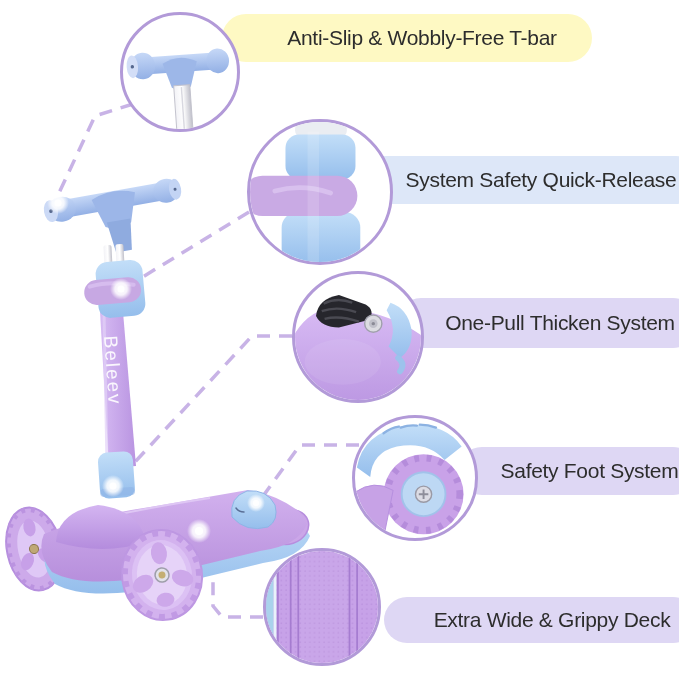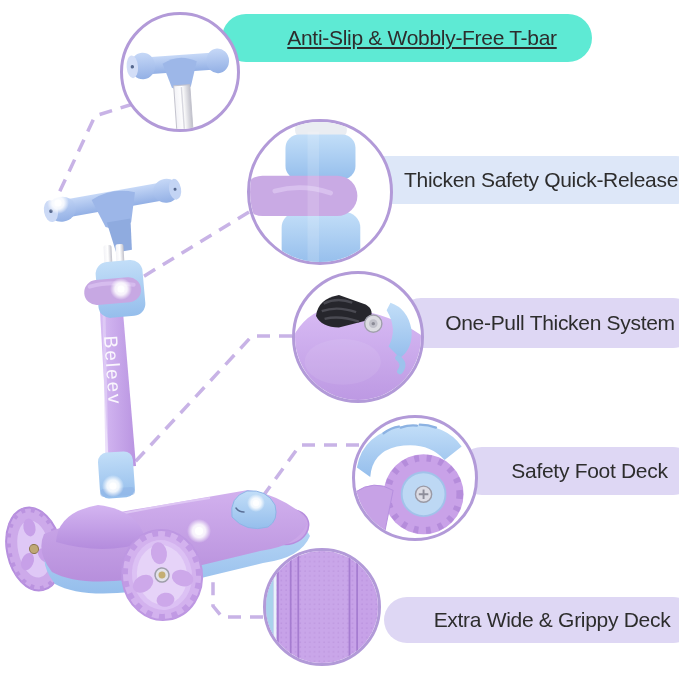--- a/index.html
+++ b/index.html
@@ -164,31 +164,31 @@
         <circle cx="113" cy="486" r="11" fill="url(#gGlow)"></circle>
           <circle cx="113" cy="486" r="3.5" fill="#ffffff"></circle>
         <circle cx="199" cy="531" r="12" fill="url(#gGlow)"></circle>
           <circle cx="199" cy="531" r="4" fill="#ffffff"></circle>
         <circle cx="256" cy="503" r="9" fill="url(#gGlow)"></circle>
           <circle cx="256" cy="503" r="3" fill="#ffffff"></circle>
       </g>
     </g>
   </svg>
 
-  <div class="pill pill1" style="background: #5eead4; text-decoration: underline;">
+  <div class="pill pill1" style="background: #fef9c3;">
     <span>Anti-Slip &amp; Wobbly-Free T-bar</span>
   </div>
   <div class="pill pill2" style="background: rgb(221, 231, 248);">
-    <span>Thicken Safety Quick-Release</span>
+    <span>System Safety Quick-Release</span>
   </div>
   <div class="pill pill3" style="background: rgb(222, 215, 244);">
     <span>One-Pull Thicken System</span>
   </div>
   <div class="pill pill4" style="background: rgb(222, 215, 244);">
-    <span>Safety Foot Deck</span>
+    <span>Safety Foot System</span>
   </div>
   <div class="pill pill5" style="background: rgb(222, 215, 244);">
     <span>Extra Wide &amp; Grippy Deck</span>
   </div>
 
   <div class="callout c1">
     <svg viewBox="0 0 120 120">
       <g transform="rotate(-4 60 55)">
         <rect x="10" y="42" width="100" height="18" rx="9" fill="url(#gBar)"></rect>
         <ellipse cx="21" cy="51" rx="13" ry="14" fill="url(#gBar)"></ellipse>

